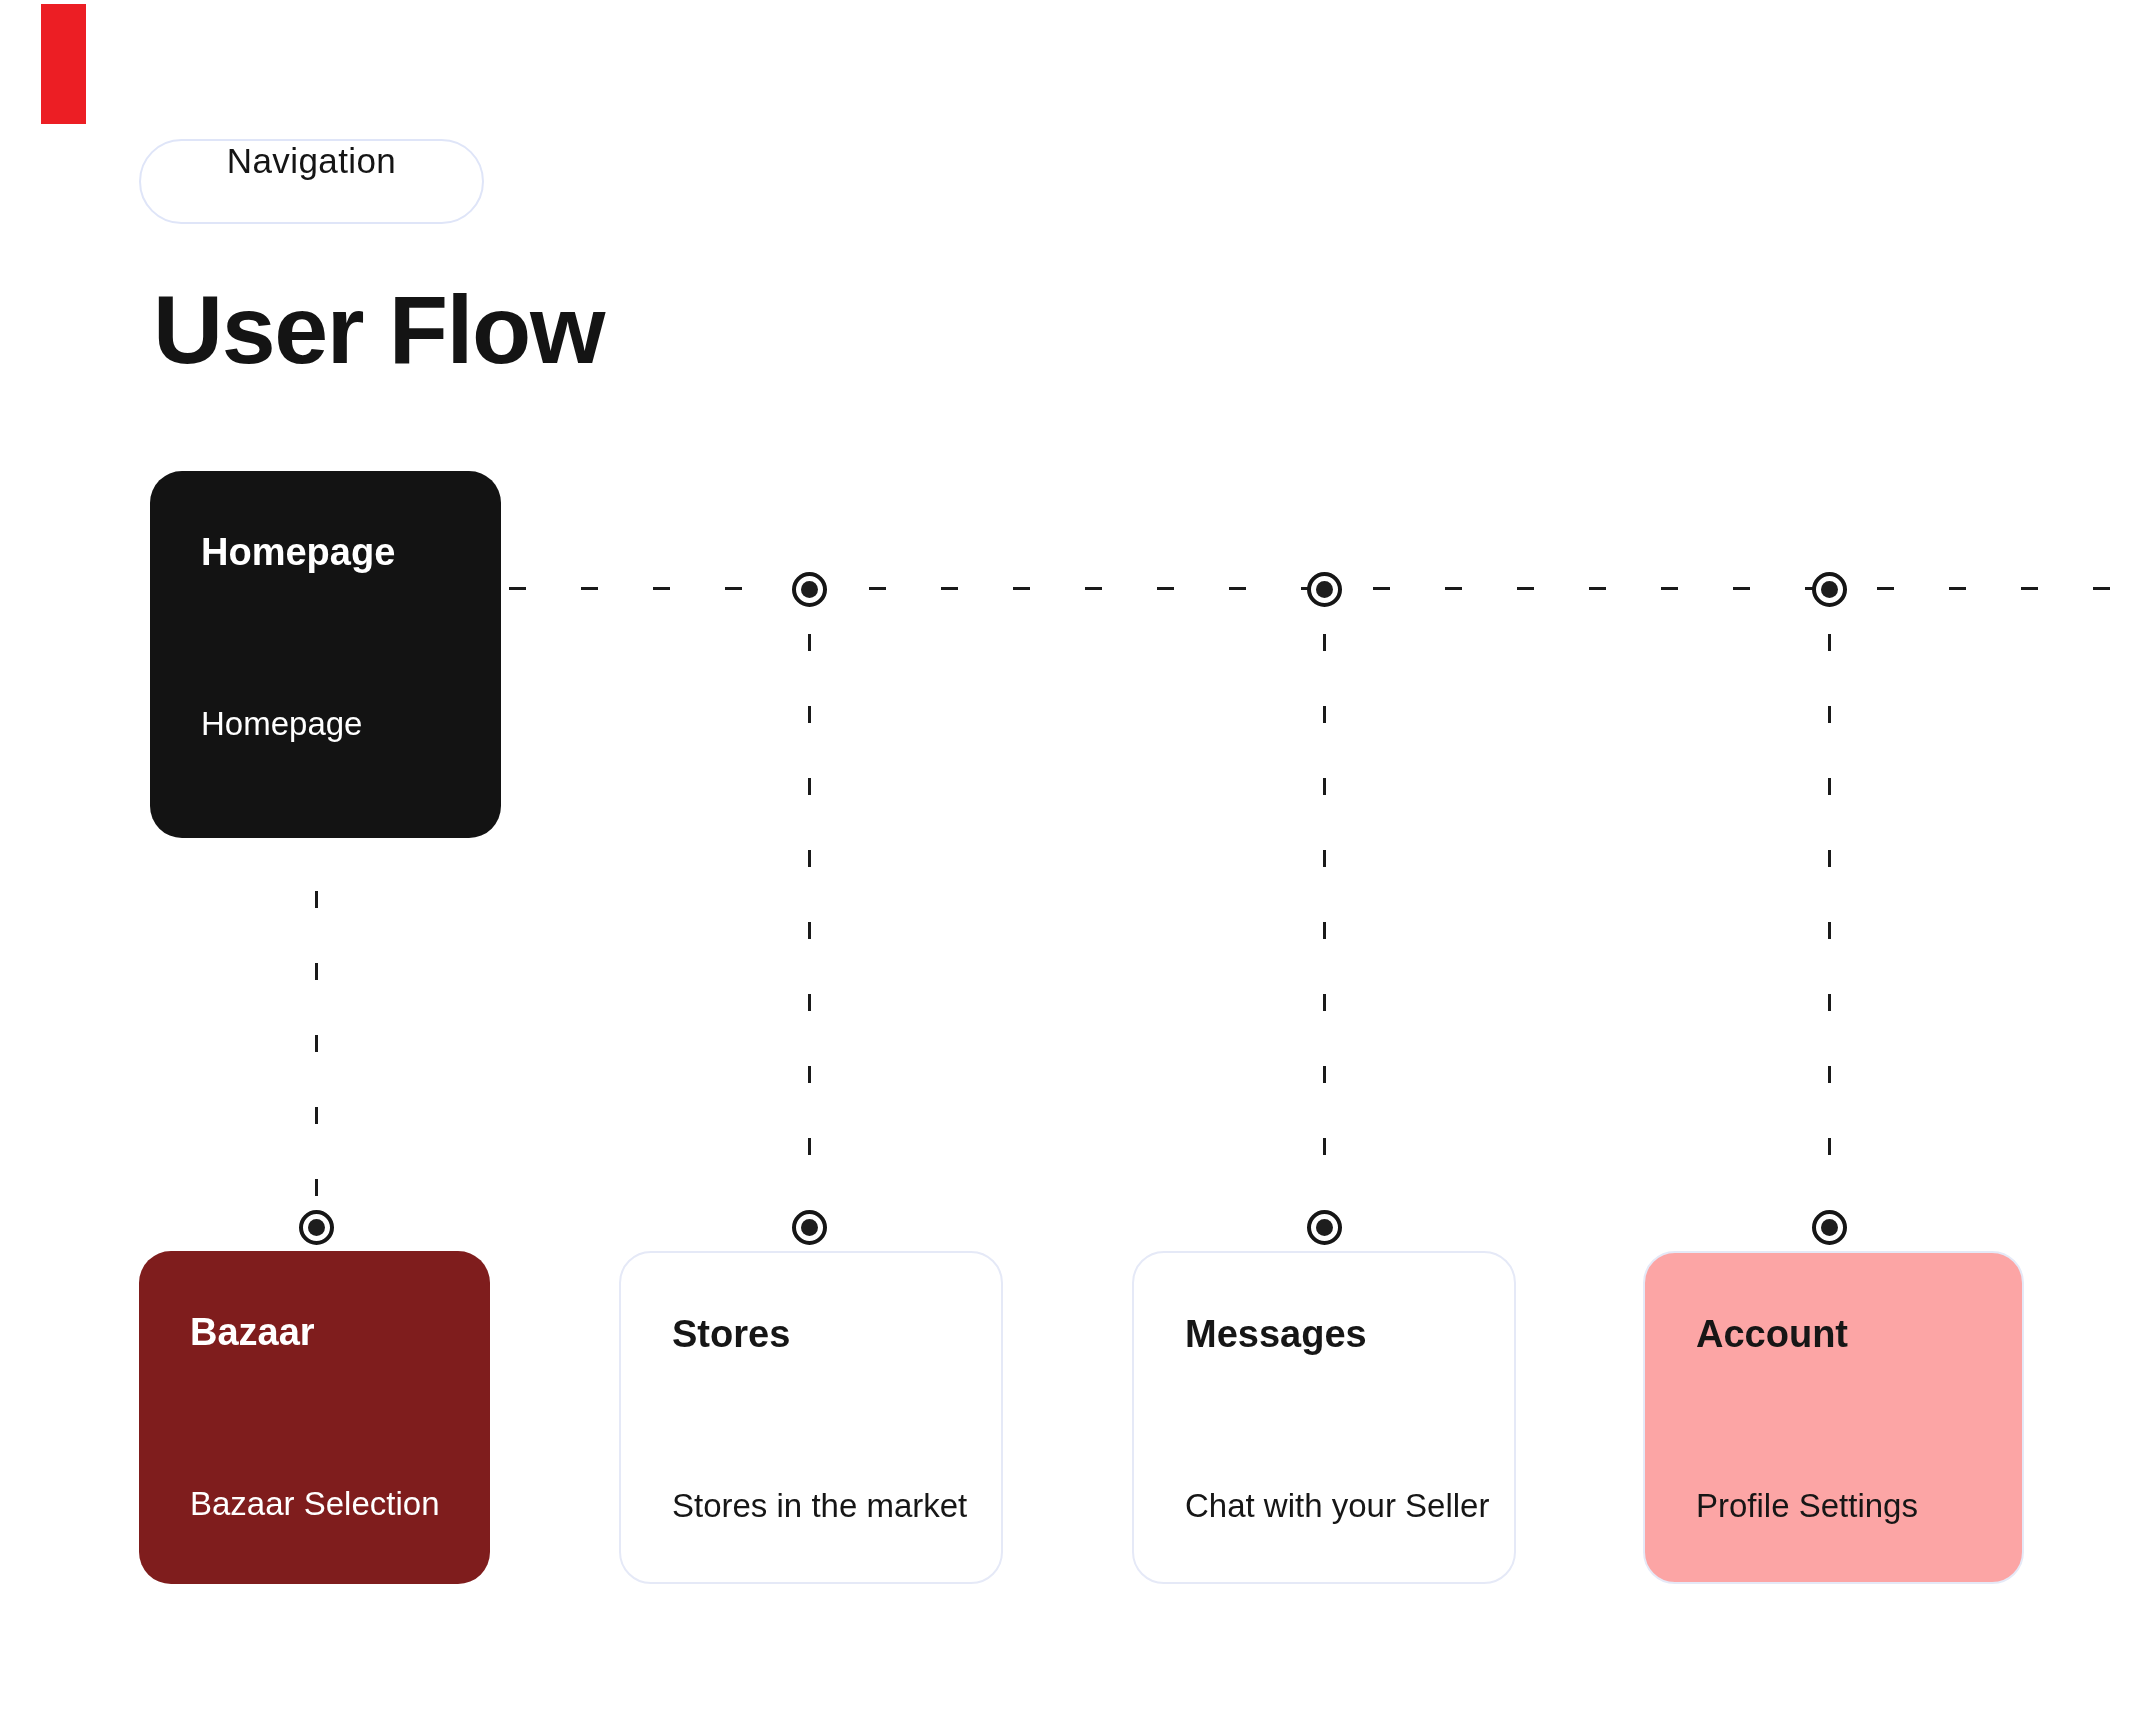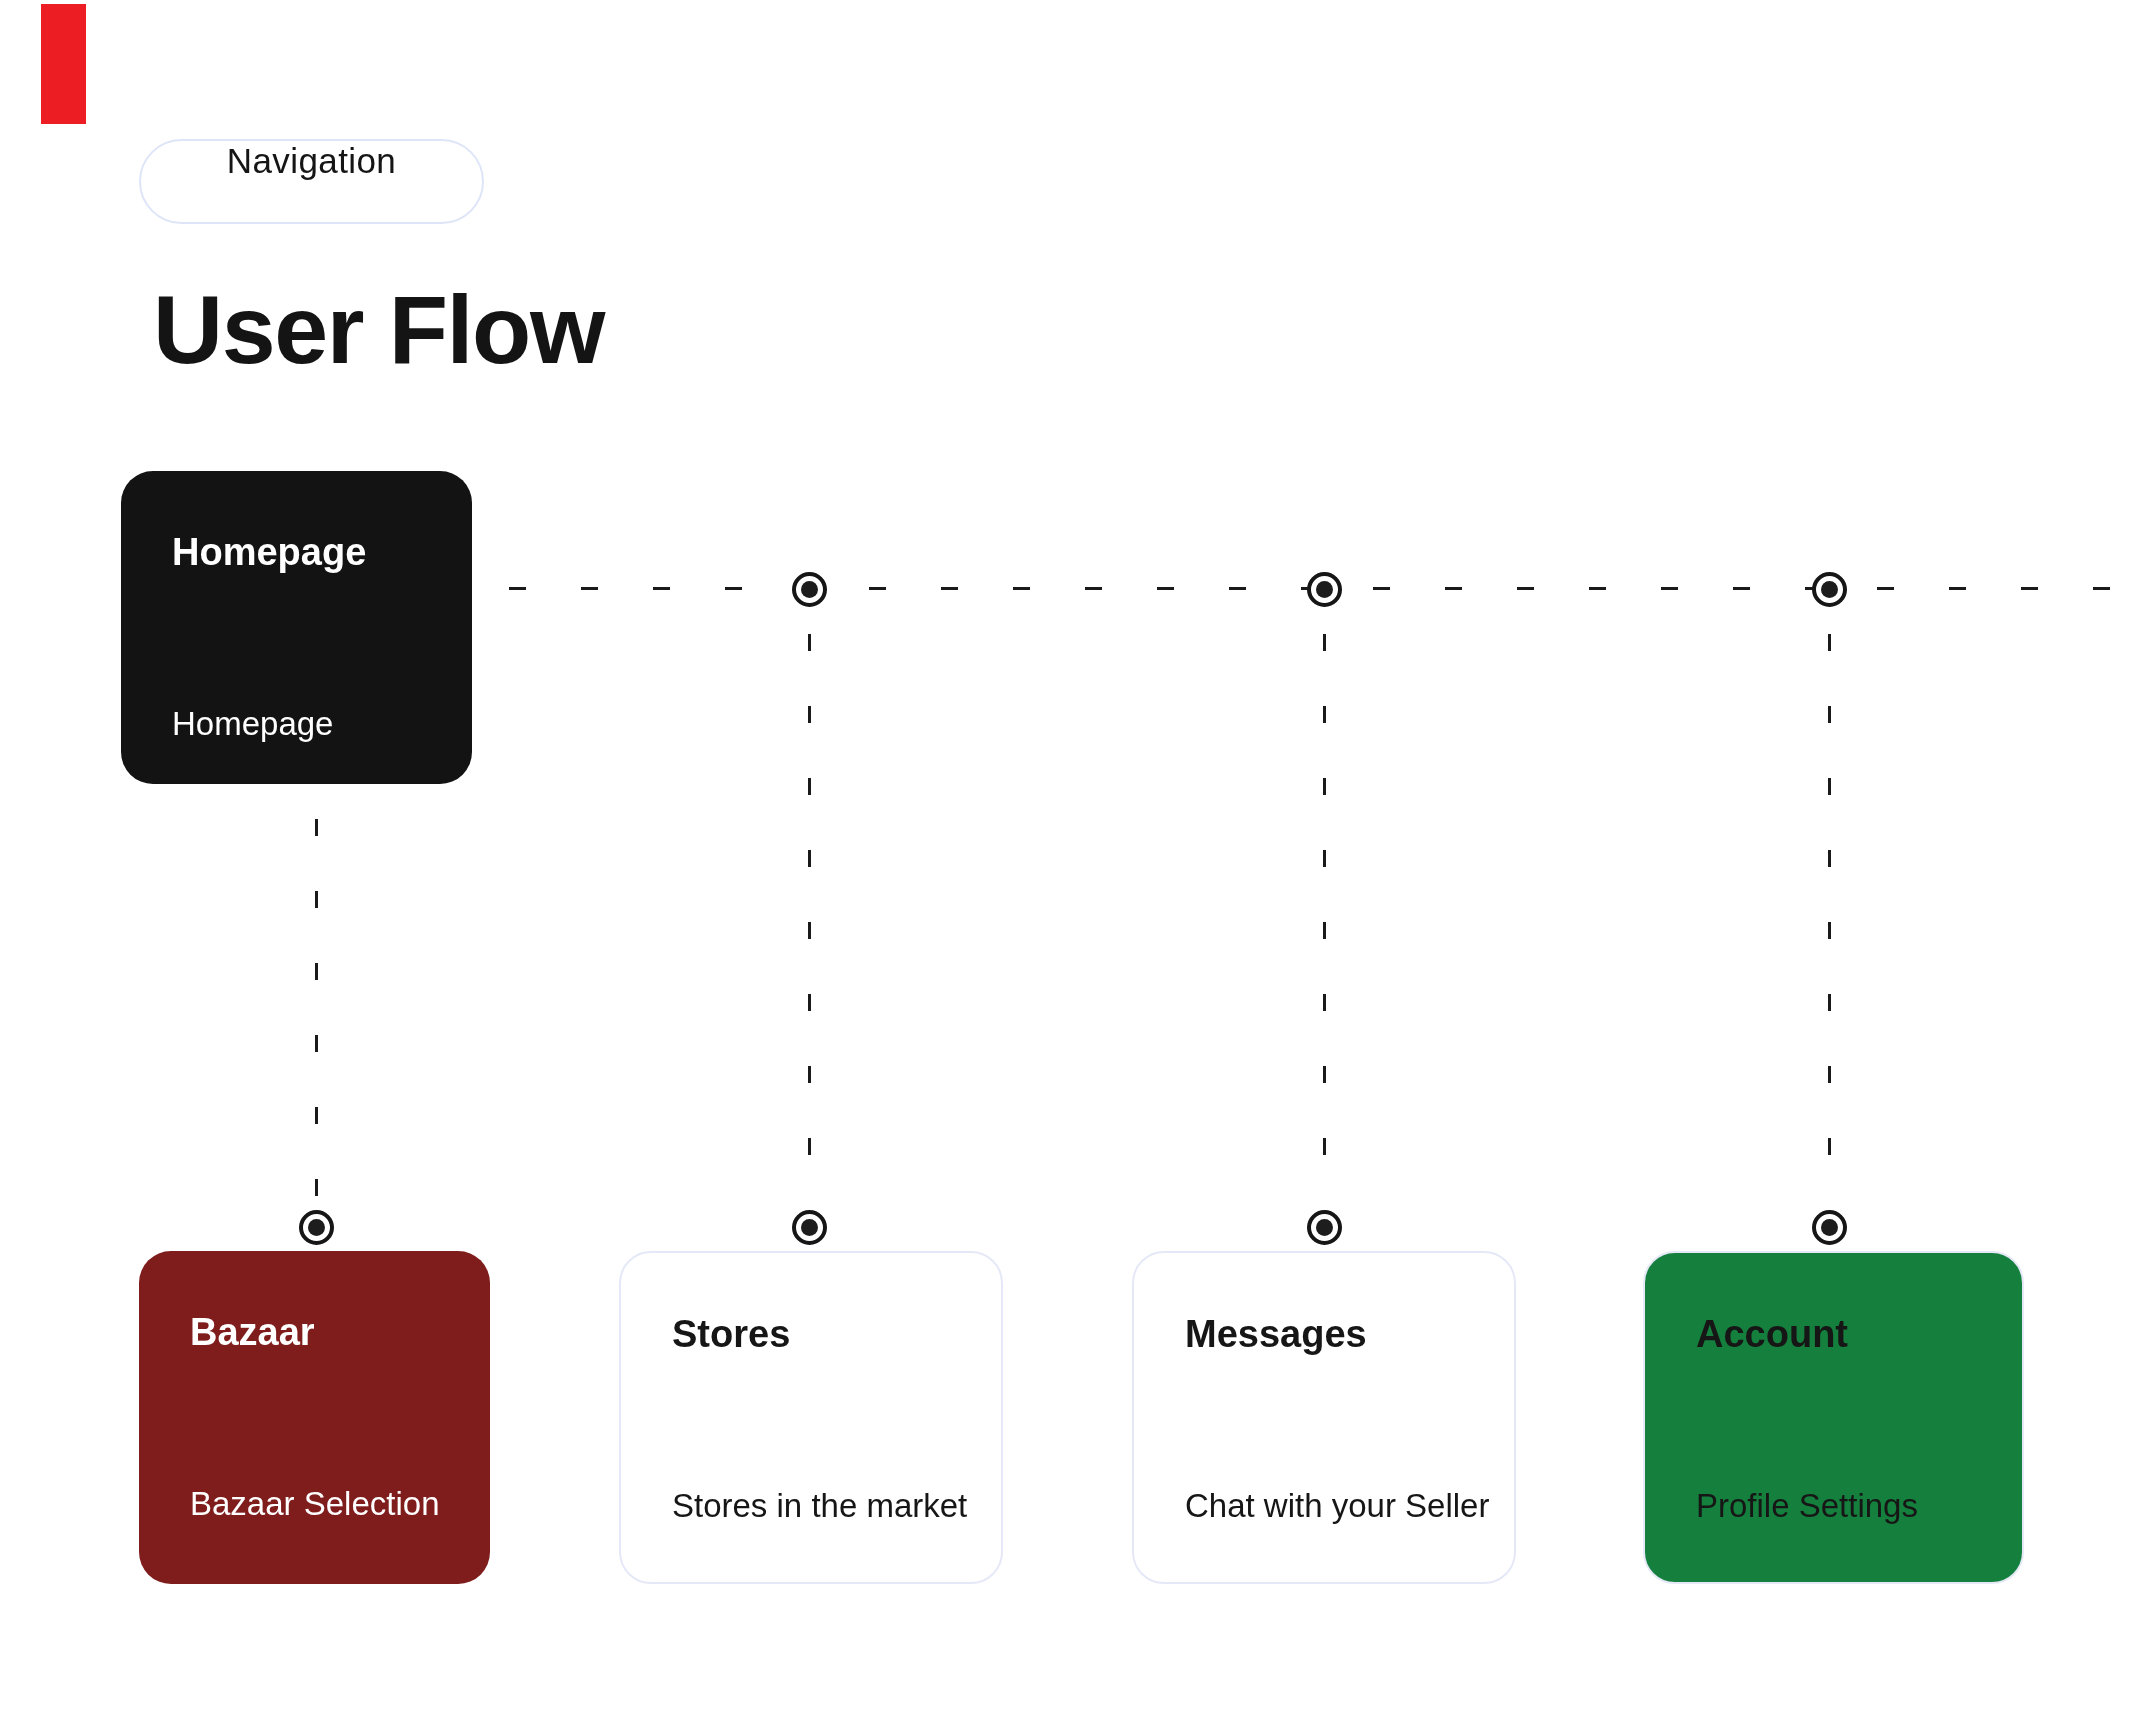--- a/index.html
+++ b/index.html
@@ -122,21 +122,21 @@
   }
   .card .card-subtitle {
     position: absolute;
     left: 51px;
     top: 235px;
     font-size: 33px;
     font-weight: 400;
     line-height: 1.1;
     white-space: nowrap;
   }
-  .c-homepage { left: 121px;  top: 471px;  width: 351px; height: 313px; }
+  .c-homepage { left: 150px;  top: 471px;  width: 351px; height: 367px; }
   .c-bazaar   { left: 139px;  top: 1251px; width: 351px; height: 333px; }
   .c-stores   { left: 619px;  top: 1251px; width: 384px; height: 333px; text-decoration: underline; }
   .c-messages { left: 1132px; top: 1251px; width: 384px; height: 333px; }
   .c-account  { left: 1643px; top: 1251px; width: 381px; height: 333px; }
 </style>
 </head>
 <body>
 
 <div class="canvas">
 
@@ -189,19 +189,19 @@
   <div class="card light c-stores" style="background-color: rgb(255, 255, 255); color: rgb(22, 22, 22);">
     <span class="card-title">Stores</span>
     <span class="card-subtitle">Stores in the market</span>
   </div>
 
   <div class="card light c-messages" style="background-color: rgb(255, 255, 255); color: rgb(22, 22, 22);">
     <span class="card-title">Messages</span>
     <span class="card-subtitle">Chat with your Seller</span>
   </div>
 
-  <div class="card light c-account" style="background-color: #15803d; color: rgb(22, 22, 22);">
+  <div class="card light c-account" style="background-color: #fca5a5; color: rgb(22, 22, 22);">
     <span class="card-title">Account</span>
     <span class="card-subtitle">Profile Settings</span>
   </div>
 
 </div>
 
 
 </body></html>

